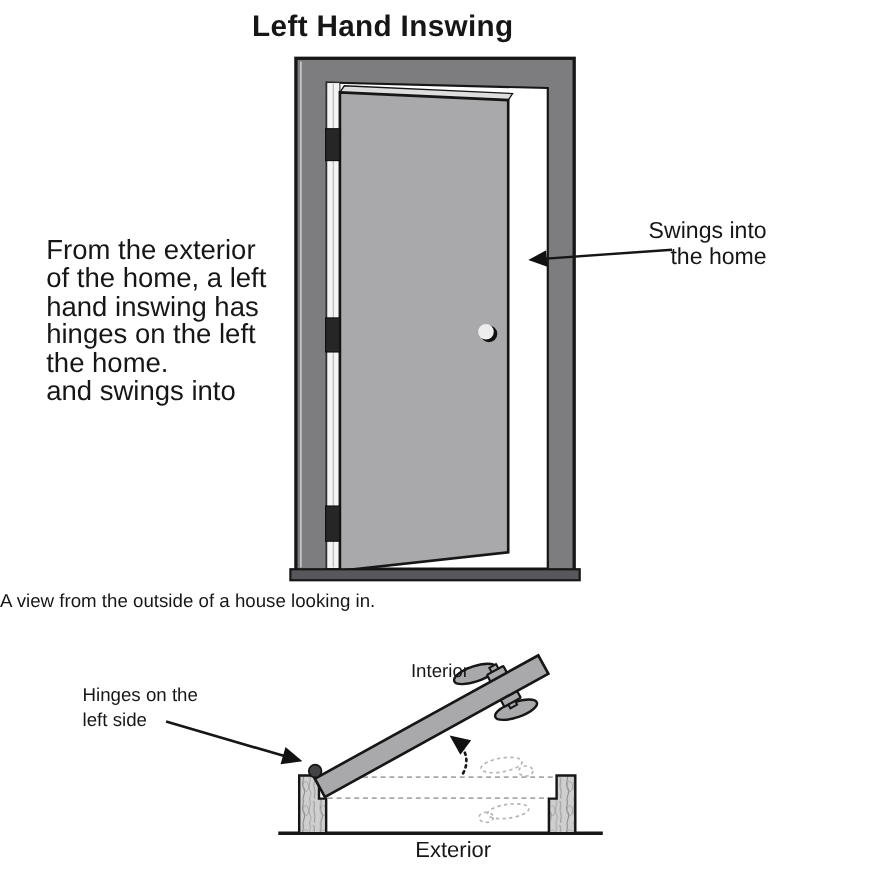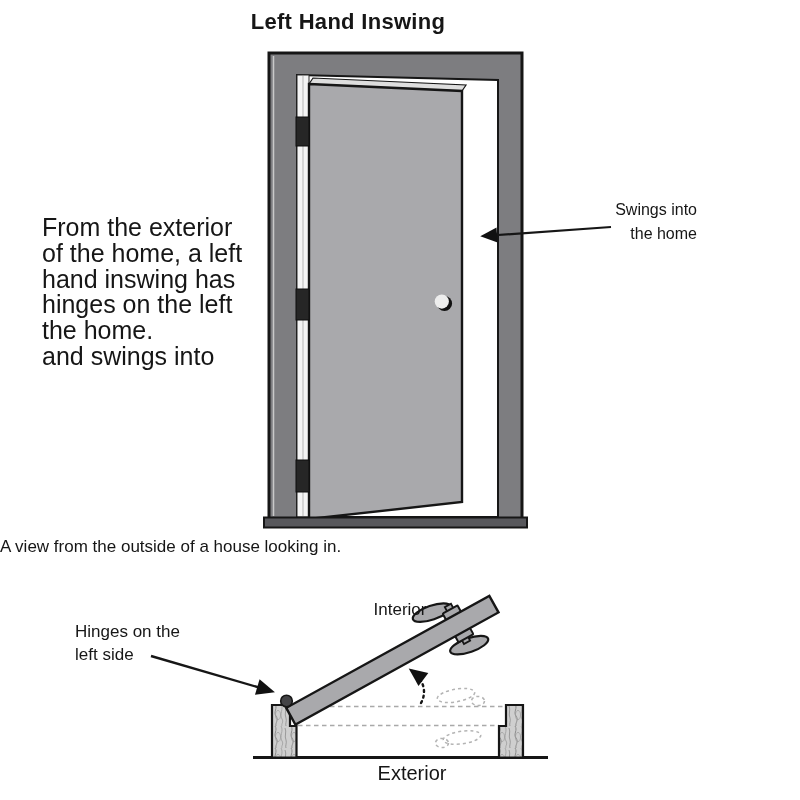--- a/index.html
+++ b/index.html
@@ -2,23 +2,23 @@
 <html><head>
 <meta charset="utf-8">
 <style>
   html,body{margin:0;padding:0;background:#ffffff;}
   body{
     width:800px;height:800px;position:relative;overflow:hidden;
     font-family:"Liberation Sans",sans-serif;color:#161616;
   }
   .abs{position:absolute;}
   #art{position:absolute;left:0;top:0;}
-  .title{top:9px;left:0;width:696px;text-align:center;font-size:22px;font-weight:700;letter-spacing:.3px;}
+  .title{top:9px;left:0;width:696px;text-align:center;font-size:27px;font-weight:700;letter-spacing:.3px;}
   .desc{left:42px;top:215px;font-size:25px;line-height:25.8px;white-space:nowrap;}
-  .swing-label{left:547px;top:198px;width:150px;text-align:right;font-size:16px;line-height:23.5px;}
+  .swing-label{left:547px;top:198px;width:150px;text-align:right;font-size:21px;line-height:23.5px;}
   .caption{left:0;top:537px;width:800px;text-align:left;font-size:17px;}
   .interior{left:0;top:600px;width:800px;text-align:center;font-size:17px;}
   .hinge-label{left:75px;top:621px;font-size:17px;line-height:22.5px;white-space:nowrap;}
   .exterior{left:12px;top:762px;width:800px;text-align:center;font-size:20px;}
   .line{display:block;}
 </style>
 </head>
 <body>
 
 <svg id="art" width="800" height="800" viewBox="0 0 800 800">

